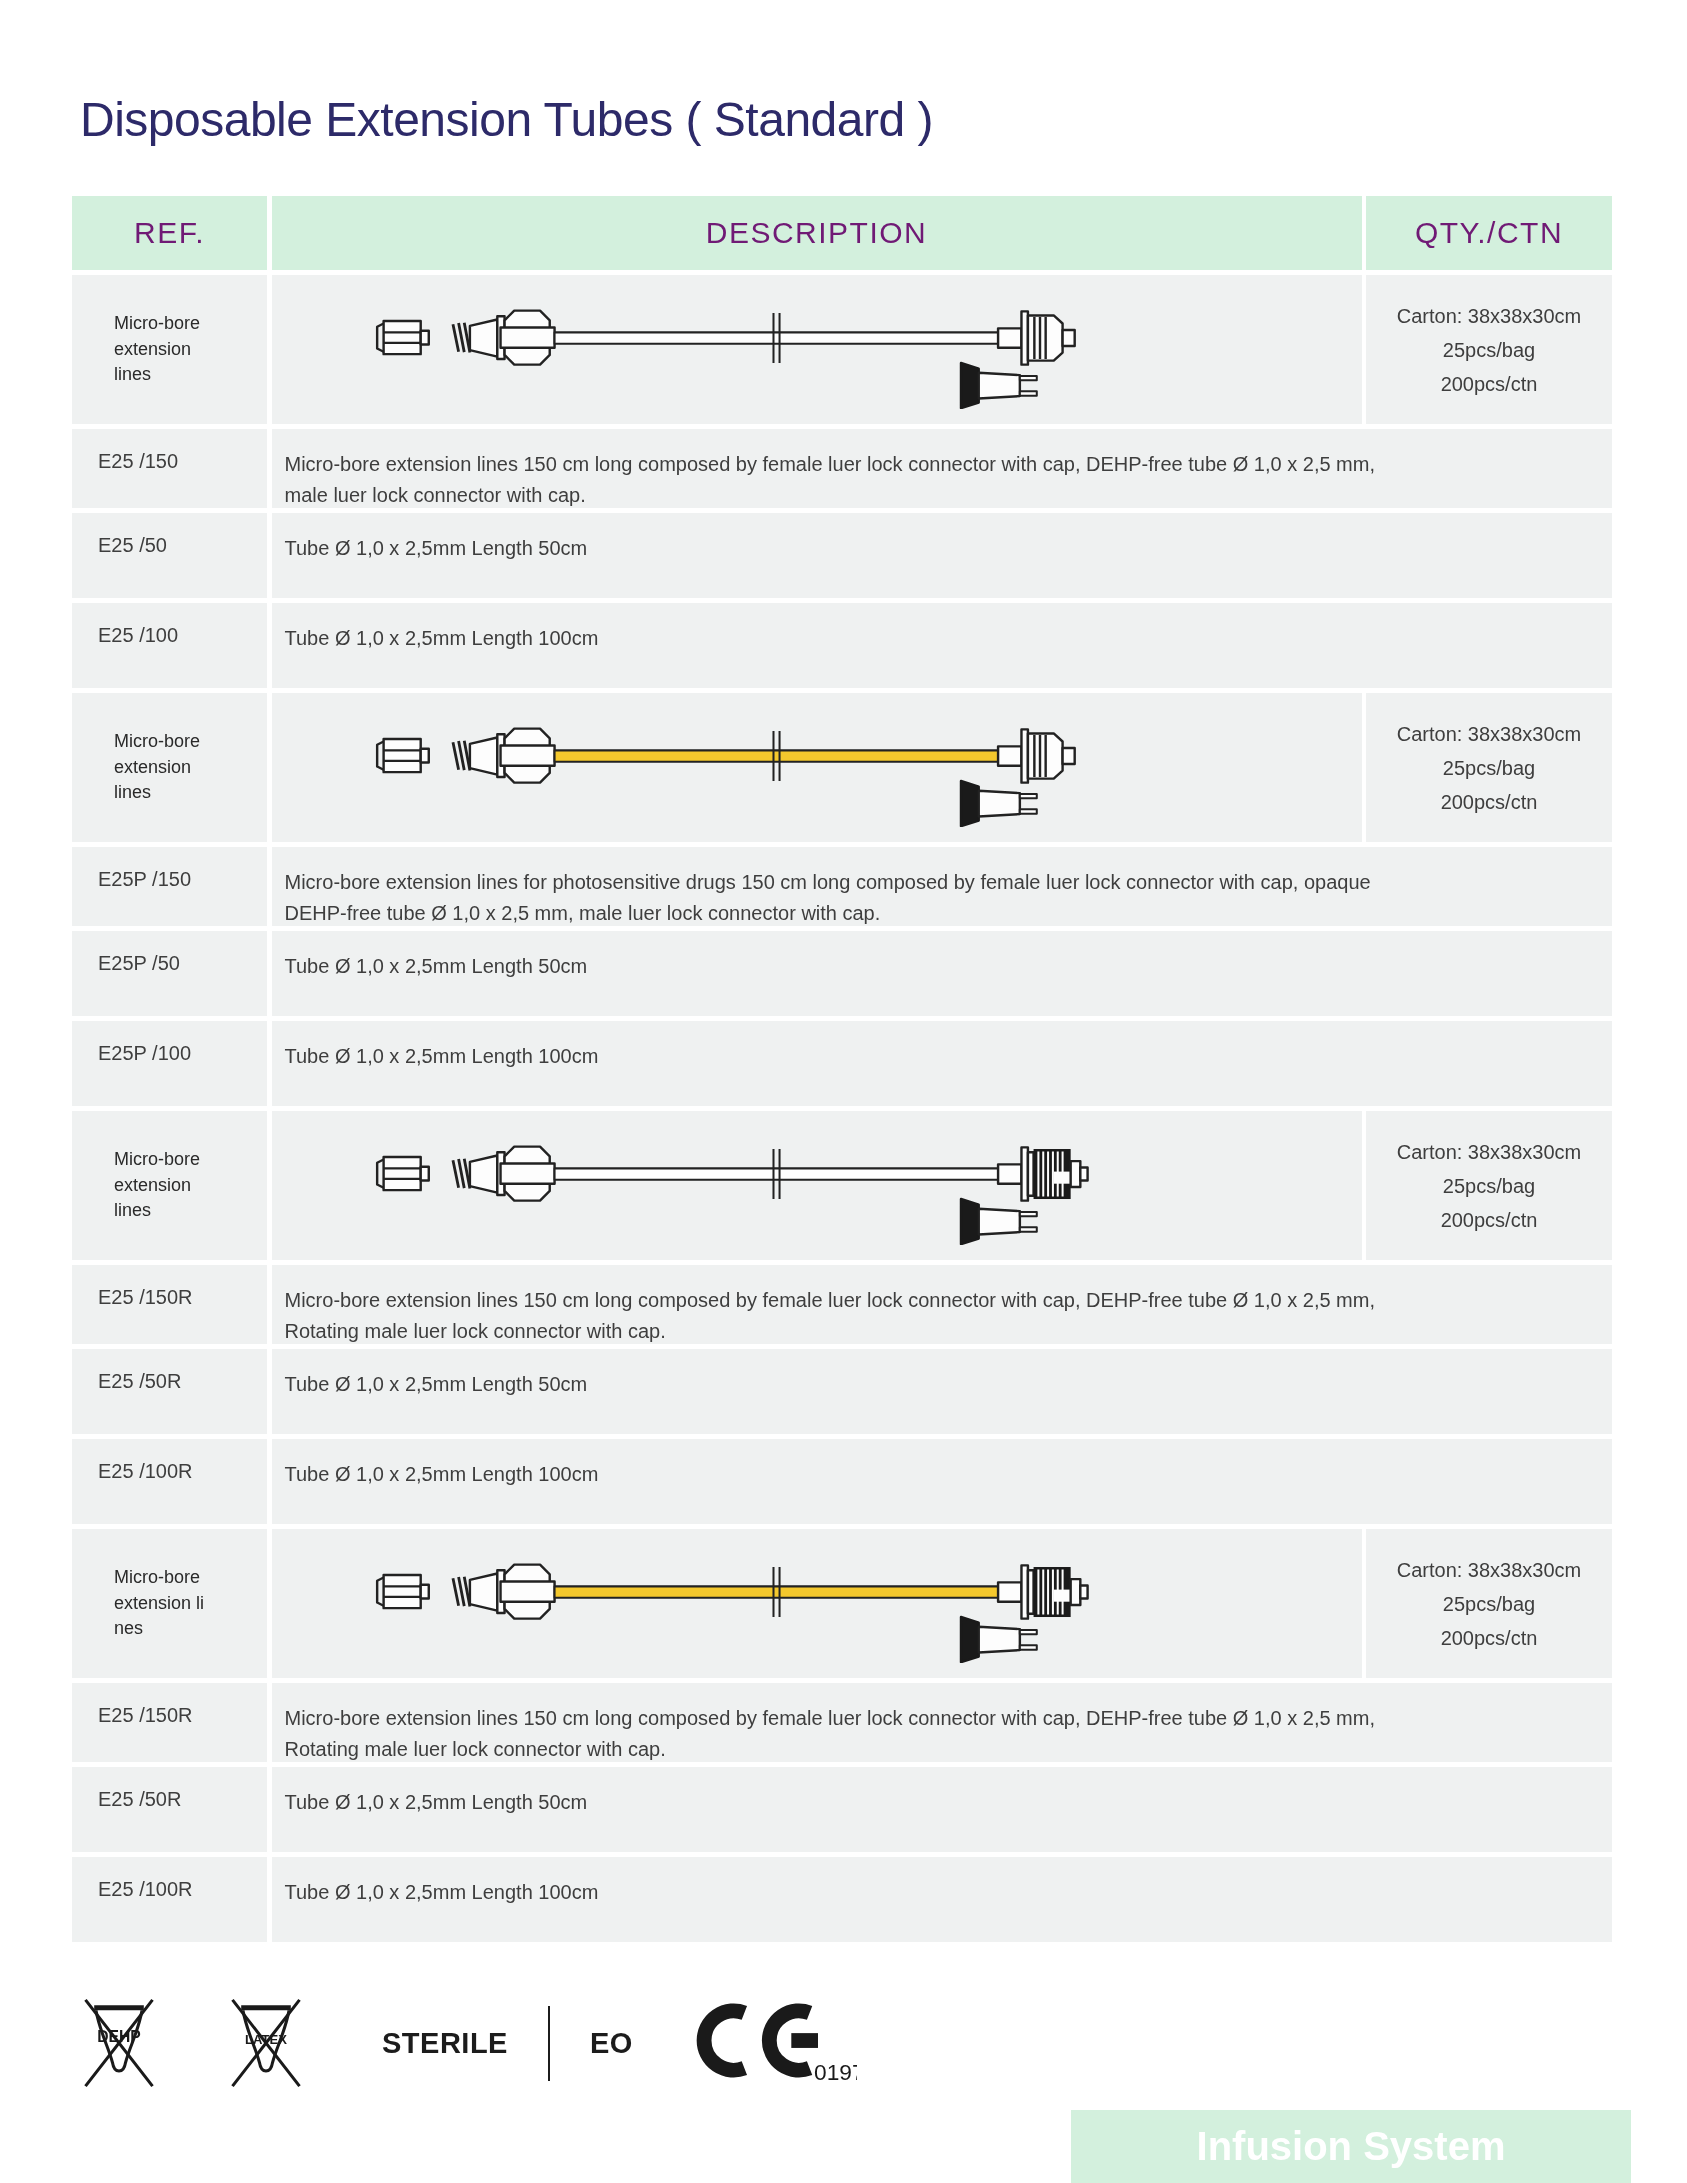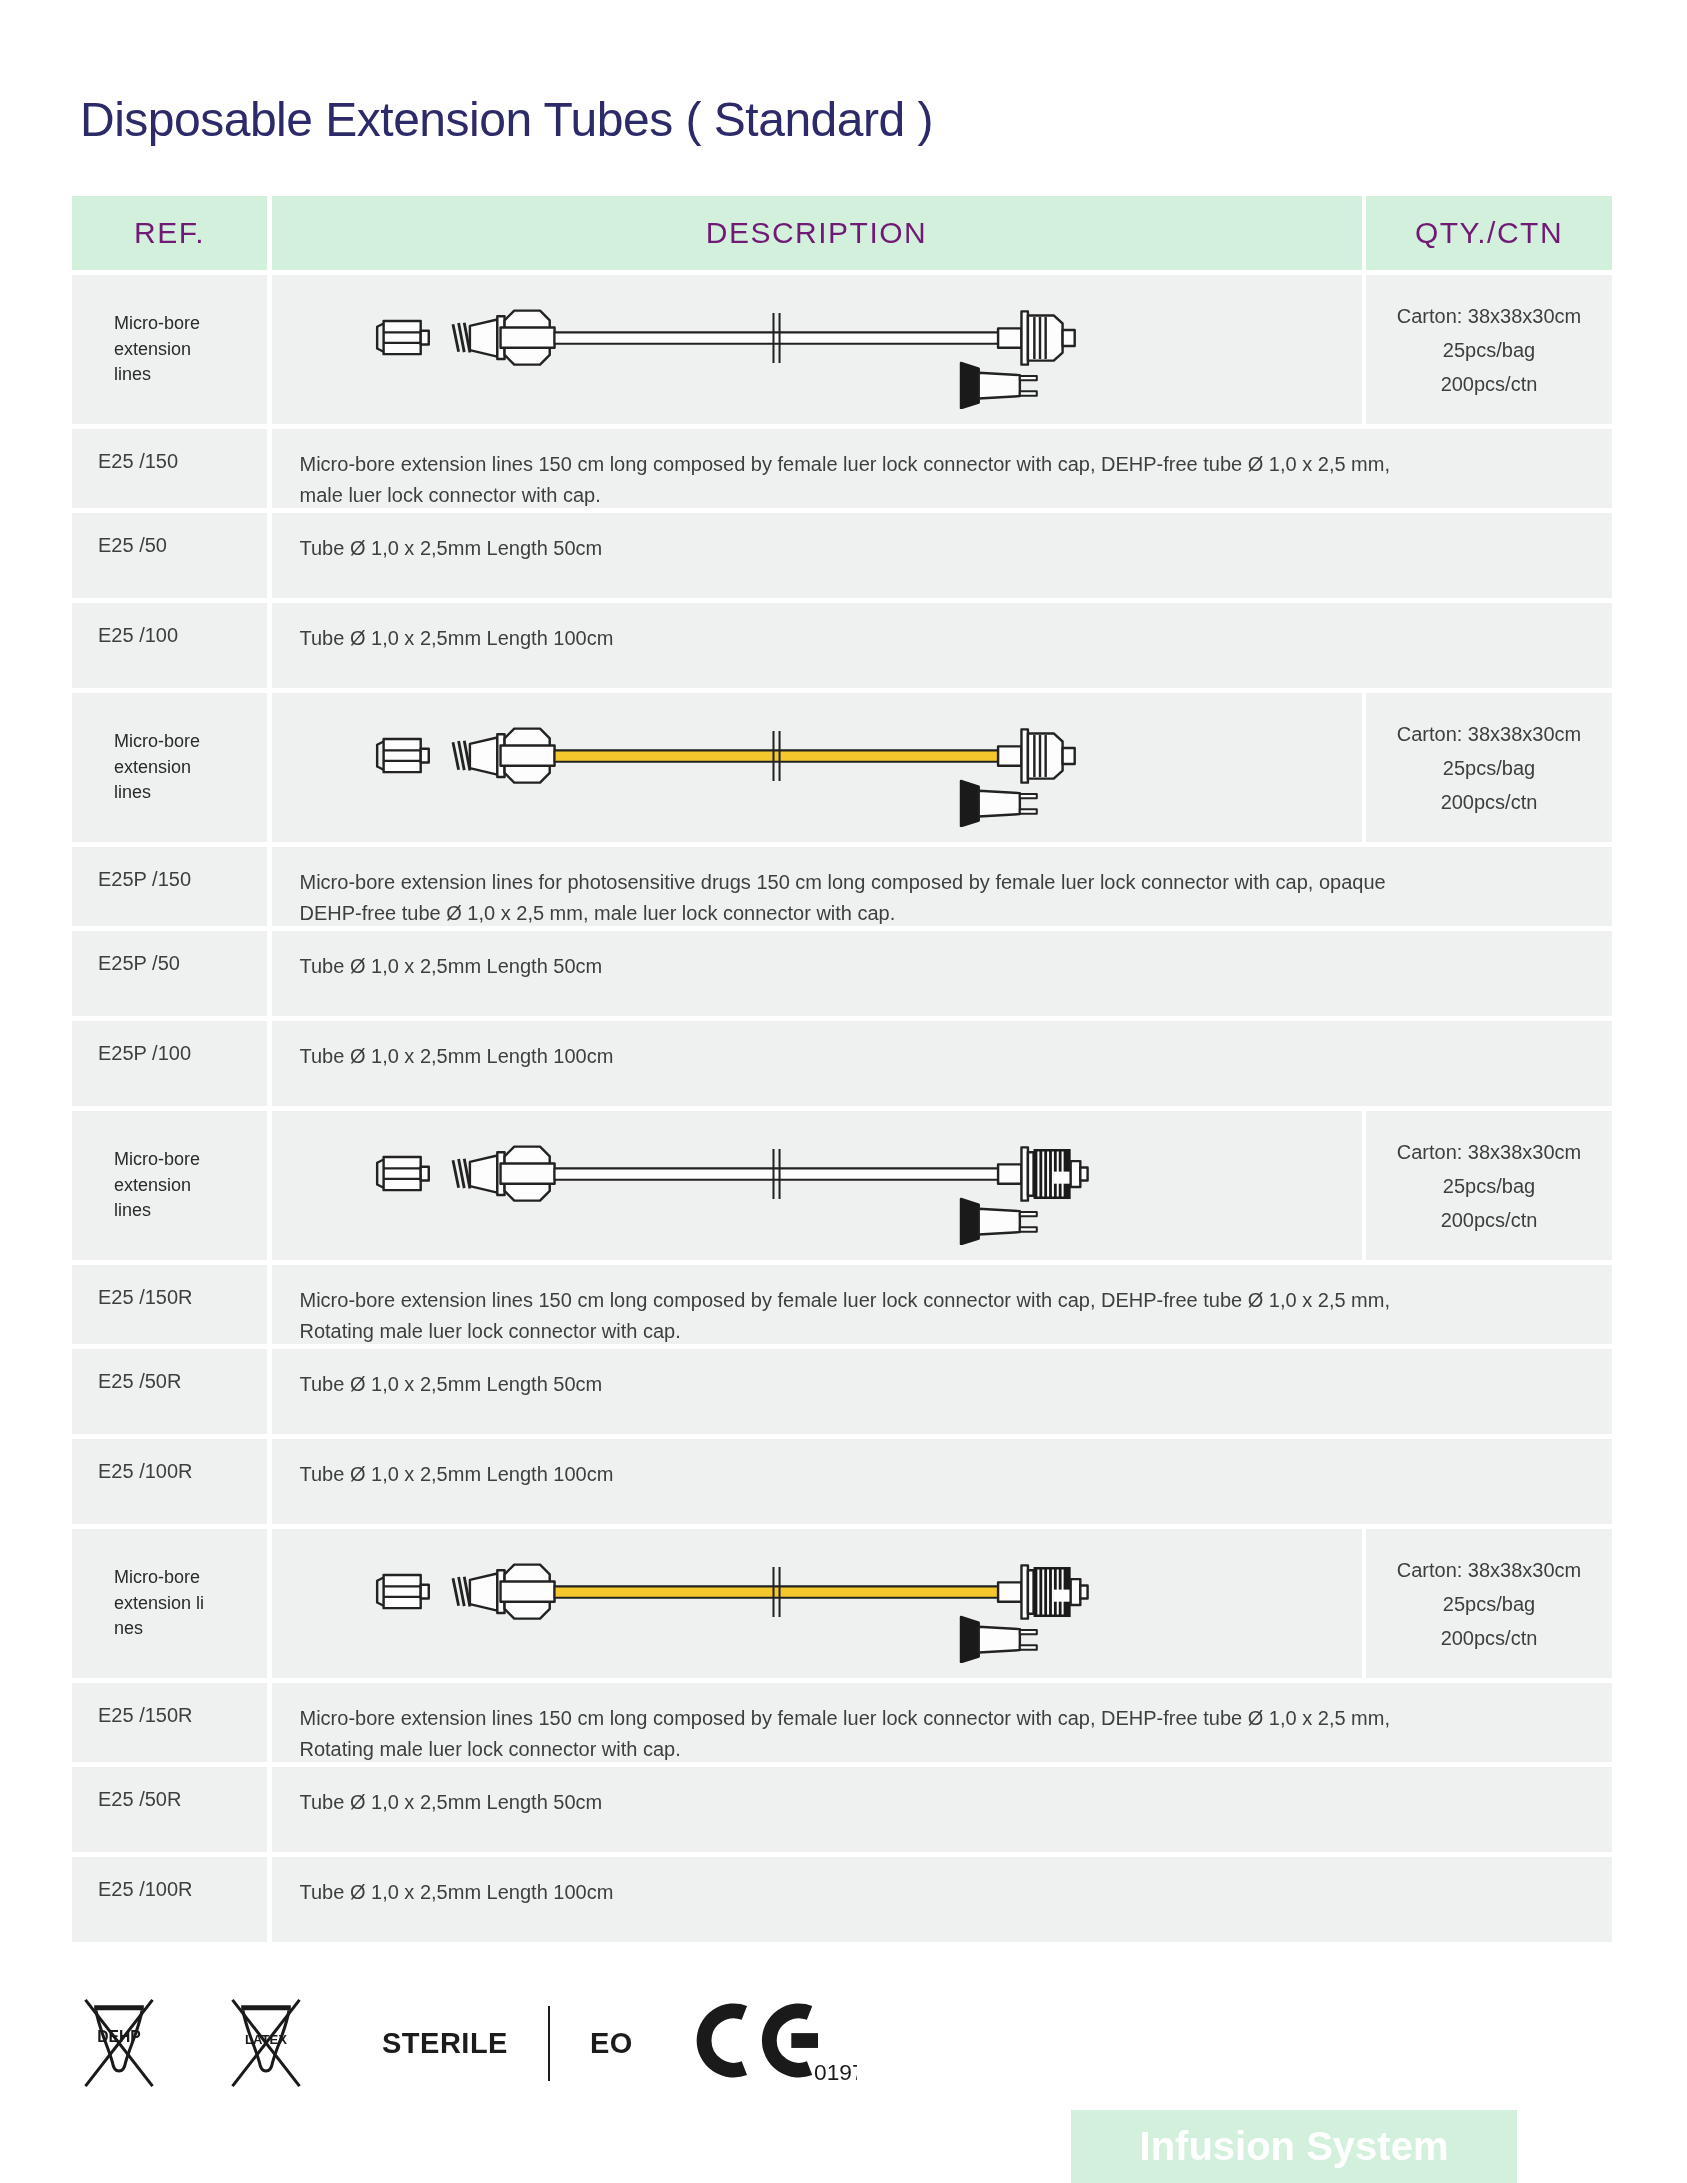--- a/index.html
+++ b/index.html
@@ -23,37 +23,37 @@
     display:flex;align-items:center;justify-content:center;
     font-size:30px;letter-spacing:1.5px;font-weight:400;
   }
   .ri{height:149px;} .rd{height:79px;} .rl{height:85px;}
   .label-cell{display:flex;flex-direction:column;justify-content:center;
     padding-left:42px;font-size:18px;line-height:1.42;color:#2a2a2a;}
   .image-cell{position:relative;overflow:hidden;}
   .qty-cell{display:flex;flex-direction:column;justify-content:center;align-items:center;
     text-align:center;font-size:20px;line-height:1.7;}
   .ref-cell{padding:21px 7px 0 26px;font-size:20px;}
-  .desc-cell{grid-column:2 / span 2;padding:20px 213px 0 28px;font-size:20px;line-height:1.55;}
+  .desc-cell{grid-column:2 / span 2;padding:20px 213px 0 13px;font-size:20px;line-height:1.55;}
   
   .tube-art{display:block;width:883px;height:121px;margin:13px 0 0 60px;}
   .tube-core{fill:var(--tube-fill,#fdfdfd);}
   .rotor{display:var(--rotor-d,none);}
   .nonrotor{display:var(--nonrotor-d,inline);}
   
   .footer-symbols{position:absolute;left:82px;top:1992px;display:flex;align-items:center;}
   .sym{width:74px;height:102px;}
   .sym-latex{margin-left:73px;}
   .sterile-block{display:flex;align-items:center;margin-left:79px;gap:32px;}
   .sterile-label,.sterile-method{font-size:29px;font-weight:700;color:#1c1c1c;letter-spacing:0.5px;}
   .sterile-divider{width:2px;height:75px;background:#1c1c1c;margin:0 8px;}
   .ce-block{margin-left:60px;display:flex;align-items:flex-start;}
   
   .banner{
-    position:absolute;left:1071px;top:2110px;width:446px;height:73px;
+    position:absolute;left:1071px;top:2110px;width:560px;height:73px;
     background:#d3f0dd;display:flex;align-items:center;justify-content:center;
   }
   .banner-text{color:#ffffff;font-size:40px;font-weight:600;letter-spacing:0;}
   .hidden-defs{position:absolute;width:0;height:0;overflow:hidden;}
 </style>
 </head>
 <body>
 
 <svg class="hidden-defs" aria-hidden="true">
   <symbol id="sym-tube" viewBox="0 0 2190 300">

